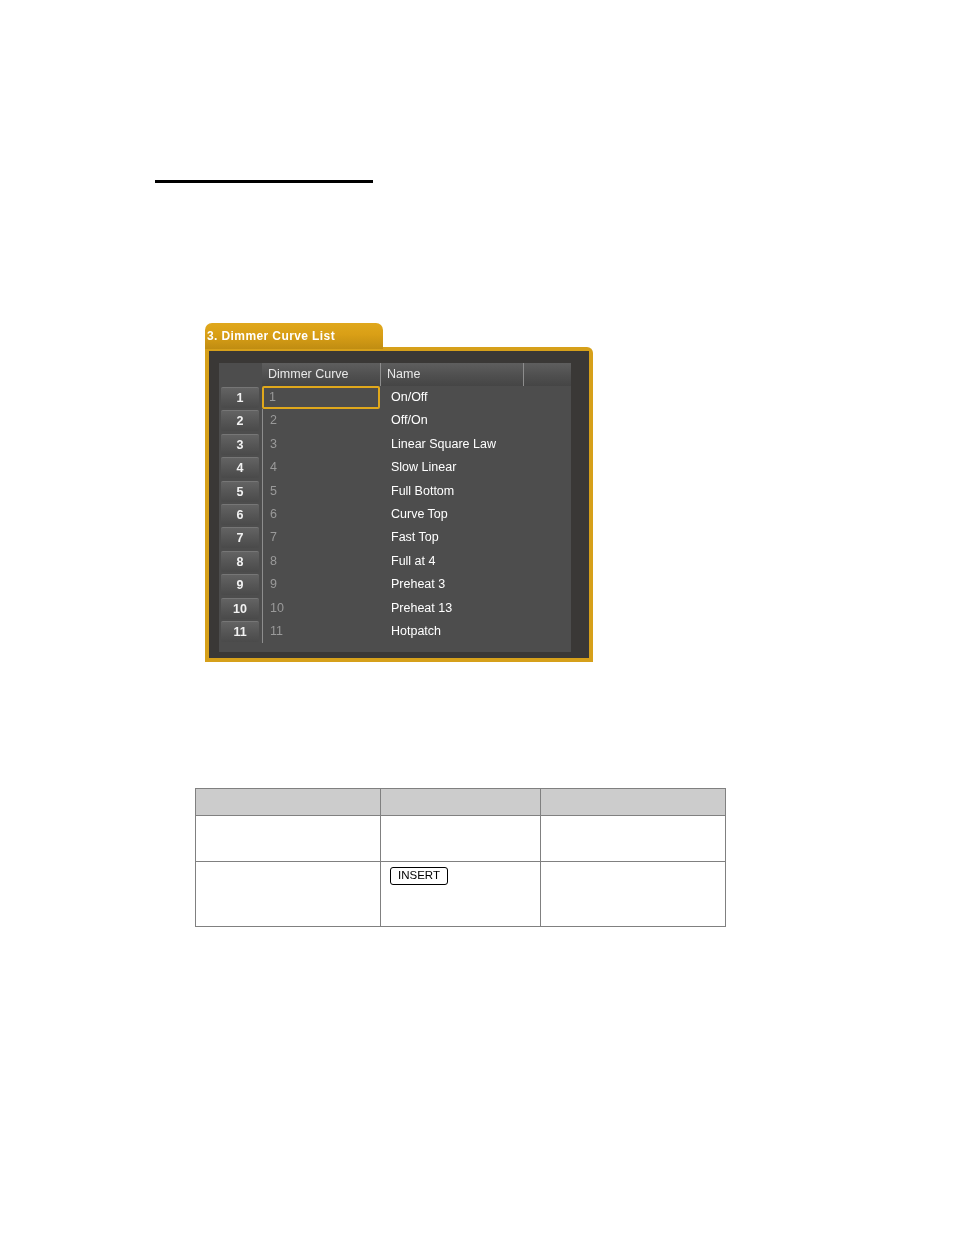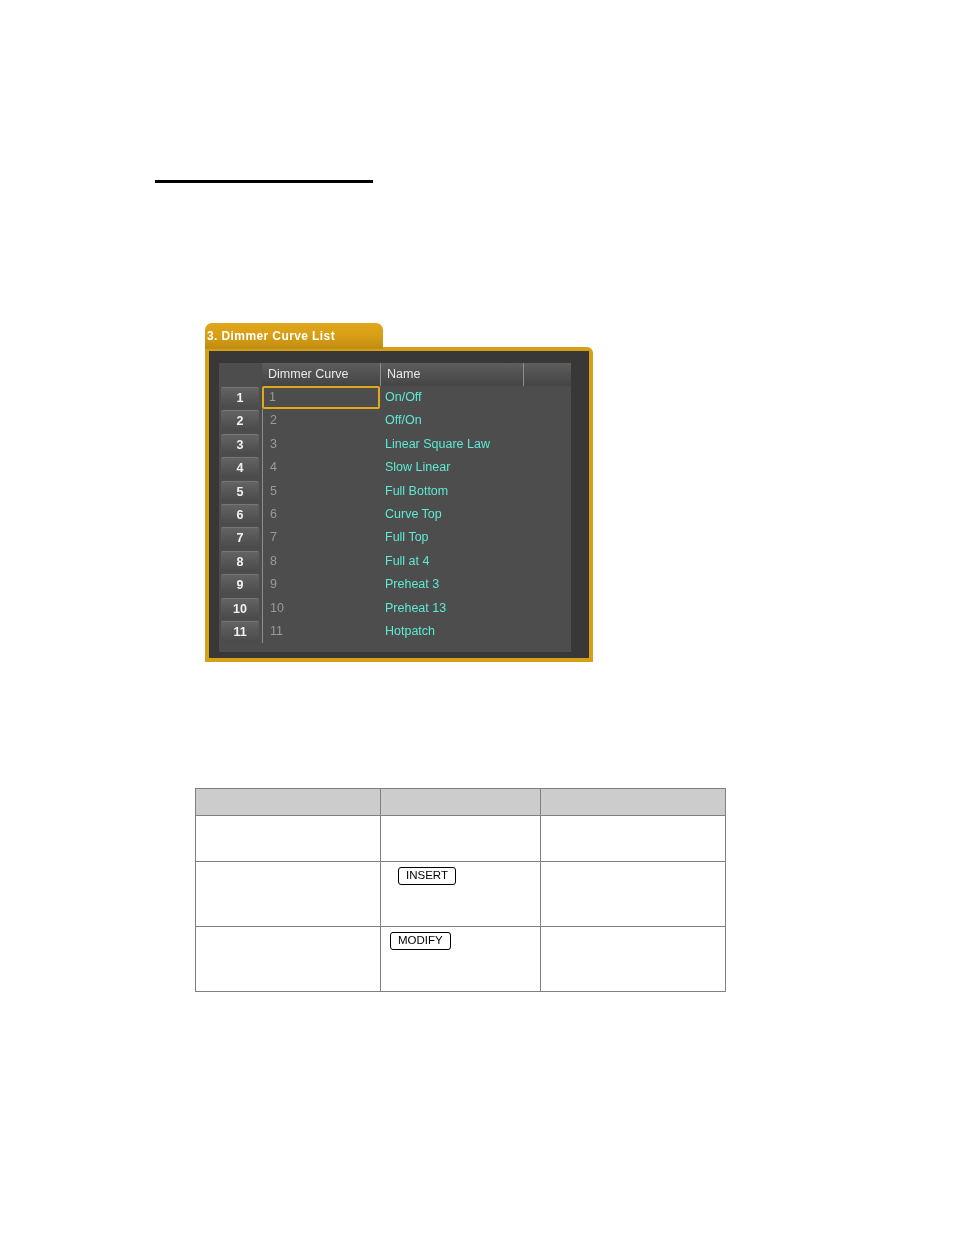--- a/index.html
+++ b/index.html
@@ -158,22 +158,22 @@
     overflow: hidden;
   }
   .cell-name {
     position: absolute;
     left: 161px;
     top: 0px;
     width: 190px;
     height: 23.4px;
     line-height: 23.4px;
     font-size: 12.5px;
-    color: #5eead4;
-    padding-left: 5px;
+    color: #ffffff;
+    padding-left: 11px;
     box-sizing: border-box;
     white-space: nowrap;
     overflow: hidden;
   }
   .grid-row.selected .cell-curve {
     border: 2px solid #e0a81c;
     border-radius: 2px;
     line-height: 19.4px;
     padding-left: 5px;
   }
@@ -195,21 +195,21 @@
     background: #ffffff;
   }
   .ref-table thead th {
     background: #cccccc;
     height: 26px;
   }
   .ref-table .col-a { width: 184px; }
   .ref-table .col-b { width: 159px; }
   .ref-table .col-c { width: 184px; }
   .ref-table tbody tr.r1 td { height: 45px; }
-  .ref-table tbody tr.r2 td { height: 64px; padding-left: 8px; }
+  .ref-table tbody tr.r2 td { height: 64px; }
   .ref-table tbody tr.r3 td { height: 64px; }
 
   .cellbtn {
     display: inline-block;
     border: 1px solid #000000;
     border-radius: 3px;
     background: #ffffff;
     font-size: 11.5px;
     color: #000000;
     padding: 1px 7px 2px 7px;
@@ -264,21 +264,21 @@
               <div class="cell-name">Full Bottom</div>
             </div>
             <div class="grid-row">
               <div class="rownum">6</div>
               <div class="cell-curve">6</div>
               <div class="cell-name">Curve Top</div>
             </div>
             <div class="grid-row">
               <div class="rownum">7</div>
               <div class="cell-curve">7</div>
-              <div class="cell-name">Full Top</div>
+              <div class="cell-name">Fast Top</div>
             </div>
             <div class="grid-row">
               <div class="rownum">8</div>
               <div class="cell-curve">8</div>
               <div class="cell-name">Full at 4</div>
             </div>
             <div class="grid-row">
               <div class="rownum">9</div>
               <div class="cell-curve">9</div>
               <div class="cell-name">Preheat 3</div>
@@ -312,19 +312,14 @@
       <tr class="r1">
         <td class="col-a"></td>
         <td class="col-b"></td>
         <td class="col-c"></td>
       </tr>
       <tr class="r2">
         <td class="col-a"></td>
         <td class="col-b"><span class="cellbtn">INSERT</span></td>
         <td class="col-c"></td>
       </tr>
-      <tr class="r3">
-        <td class="col-a"></td>
-        <td class="col-b"><span class="cellbtn">MODIFY</span></td>
-        <td class="col-c"></td>
-      </tr>
     </tbody>
 </table>
 
 </body></html>

